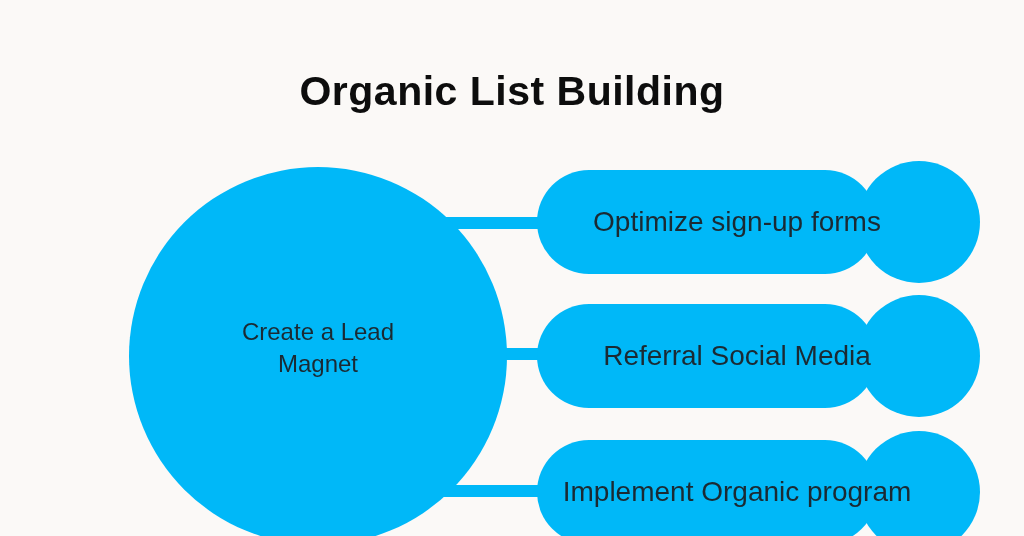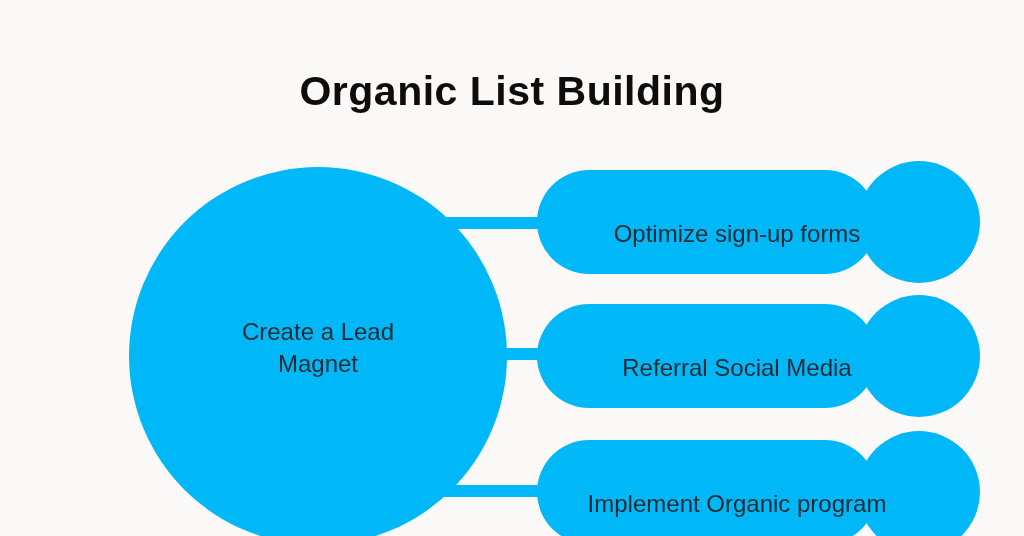--- a/index.html
+++ b/index.html
@@ -78,26 +78,26 @@
   }
   .branch-cap {
     position: absolute;
     right: 0; top: 0;
     width: 122px; height: 122px;
     border-radius: 50%;
     background: var(--node-fill);
   }
   .branch-label {
     position: absolute;
-    left: 0; top: 12px;
+    left: 0; top: 0;
     width: 400px; height: 122px;
     display: flex;
     align-items: center;
     justify-content: center;
-    font-size: 24px;
+    font-size: 28px;
     color: var(--node-text);
     white-space: nowrap;
   }
 </style>
 </head>
 <body>
 
 <div class="canvas">
 
   <h1 class="title">Organic List Building</h1>

